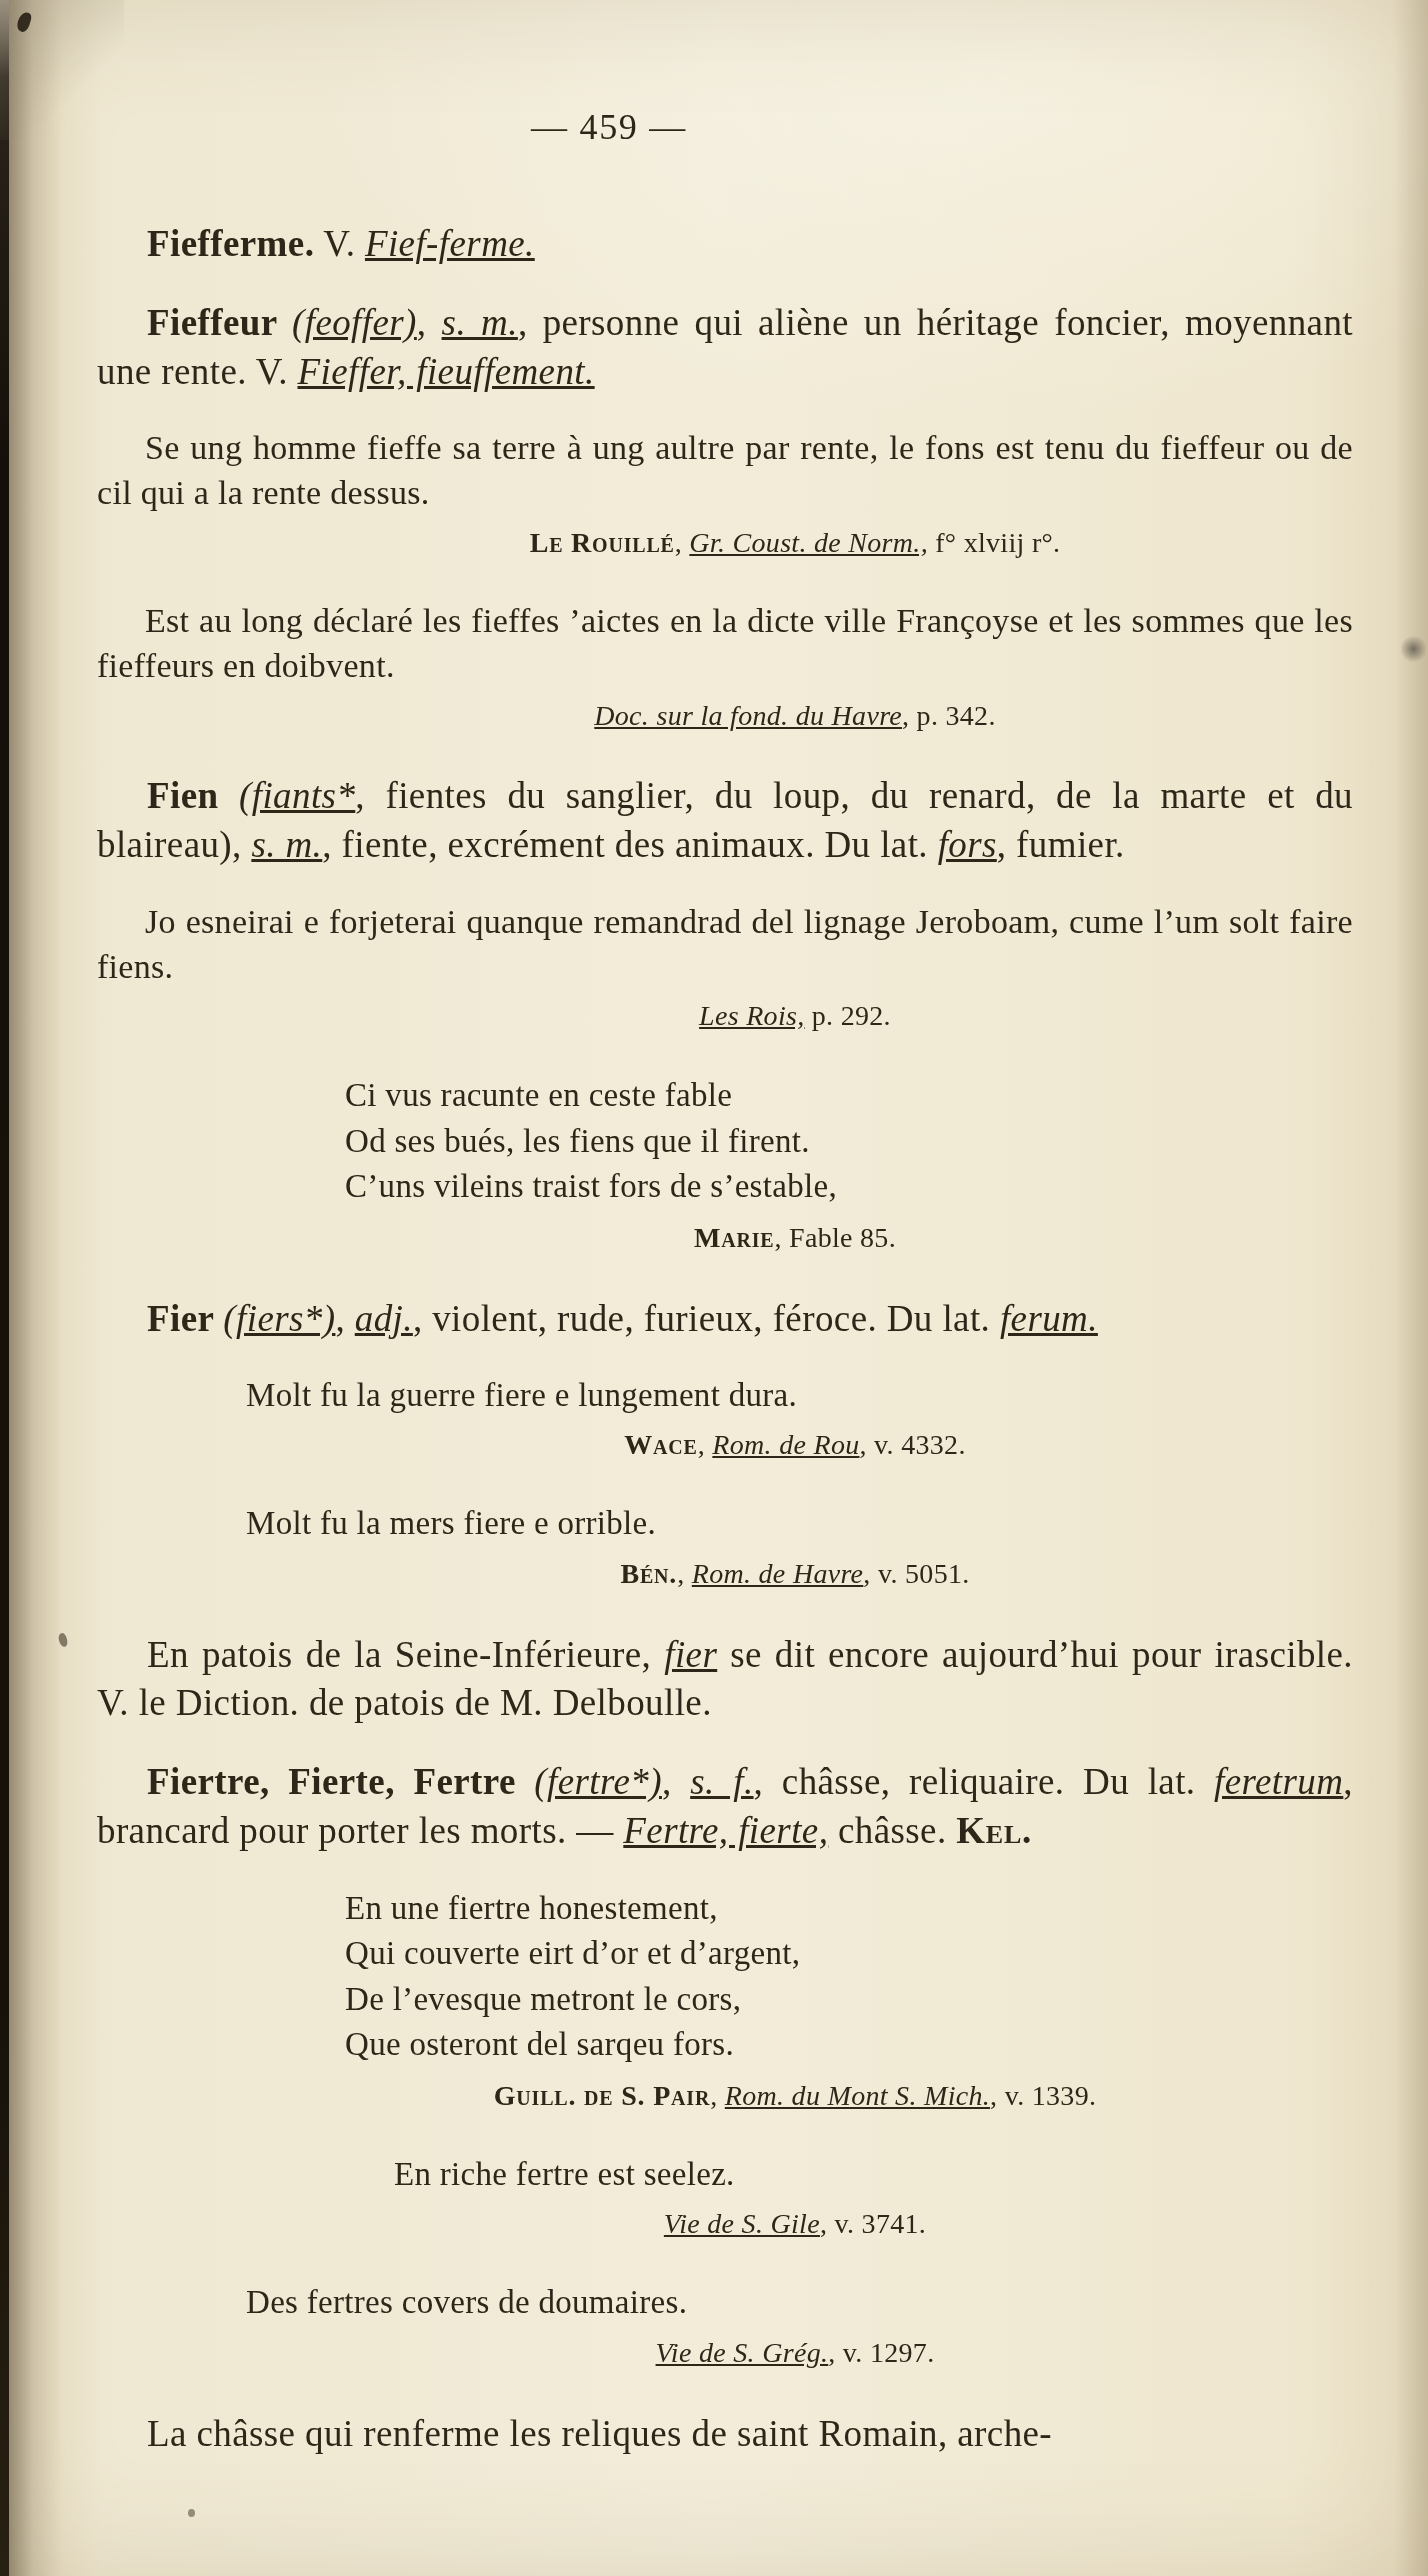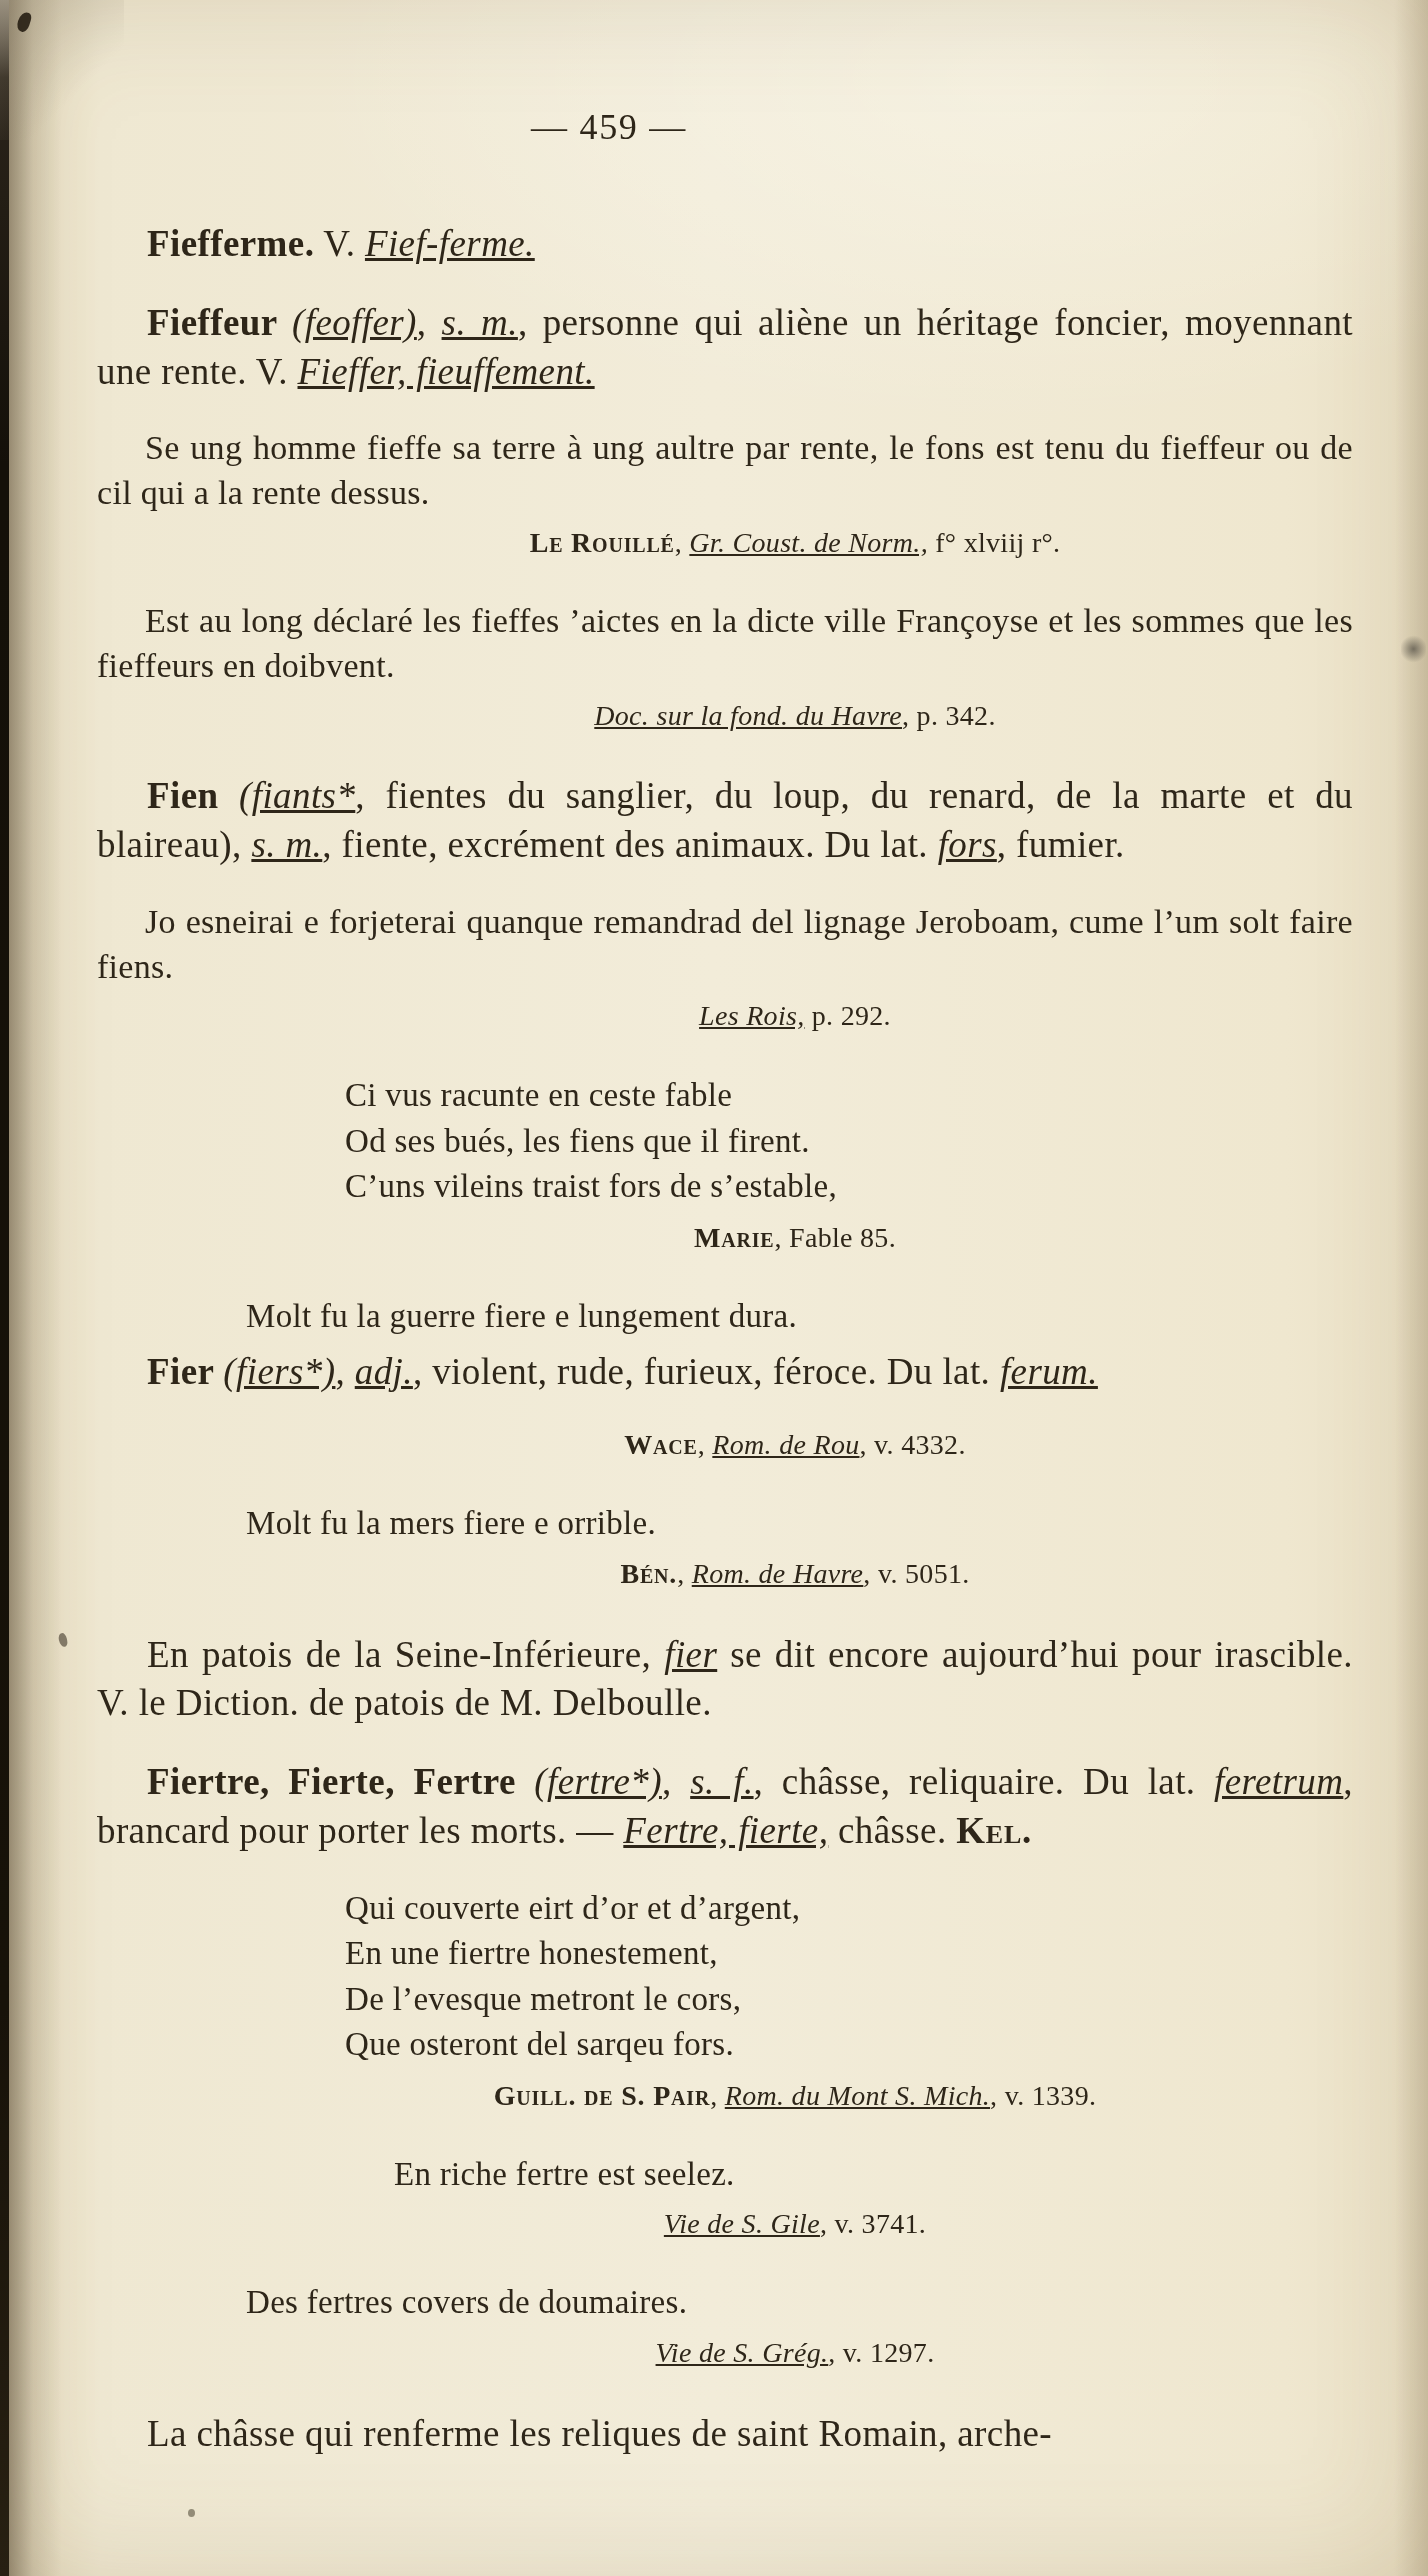--- a/index.html
+++ b/index.html
@@ -125,30 +125,30 @@
       <div class="block citation"><span class="italic">Doc. sur la fond. du Havre</span><span class="normal">, p. 342.</span></div>
       <div class="block entry"><span class="bold">Fien </span><span class="italic">(fiants*</span><span class="normal">, fientes du sanglier, du loup, du renard, de la marte et du blaireau), </span><span class="italic">s. m.</span><span class="normal">, fiente, excrément des animaux. Du lat. </span><span class="italic">fors</span><span class="normal">, fumier.</span></div>
       <div class="block quote"><span class="normal">Jo esneirai e forjeterai quanque remandrad del lignage Jeroboam, cume l’um solt faire fiens.</span></div>
       <div class="block citation"><span class="italic">Les Rois,</span><span class="normal"> p. 292.</span></div>
       <div class="block verse">
         <div class="verse-line">Ci vus racunte en ceste fable</div>
         <div class="verse-line">Od ses bués, les fiens que il firent.</div>
         <div class="verse-line">C’uns vileins traist fors de s’estable,</div>
       </div>
       <div class="block citation"><span class="sc">Marie</span><span class="normal">, Fable 85.</span></div>
+      <div class="block entry"><span class="bold">Fier </span><span class="italic">(fiers*)</span><span class="normal">, </span><span class="italic">adj.</span><span class="normal">, violent, rude, furieux, féroce. Du lat. </span><span class="italic">ferum.</span></div>
       <div class="block quote-line"><span class="normal">Molt fu la guerre fiere e lungement dura.</span></div>
-      <div class="block entry"><span class="bold">Fier </span><span class="italic">(fiers*)</span><span class="normal">, </span><span class="italic">adj.</span><span class="normal">, violent, rude, furieux, féroce. Du lat. </span><span class="italic">ferum.</span></div>
       <div class="block citation"><span class="sc">Wace</span><span class="normal">, </span><span class="italic">Rom. de Rou</span><span class="normal">, v. 4332.</span></div>
       <div class="block quote-line"><span class="normal">Molt fu la mers fiere e orrible.</span></div>
       <div class="block citation"><span class="sc">Bén.</span><span class="normal">, </span><span class="italic">Rom. de Havre</span><span class="normal">, v. 5051.</span></div>
       <div class="block paragraph"><span class="normal">En patois de la Seine-Inférieure, </span><span class="italic">fier</span><span class="normal"> se dit encore aujourd’hui pour irascible. V. le Diction. de patois de M. Delboulle.</span></div>
       <div class="block entry"><span class="bold">Fiertre, Fierte, Fertre </span><span class="italic">(fertre*)</span><span class="normal">, </span><span class="italic">s. f.</span><span class="normal">, châsse, reliquaire. Du lat. </span><span class="italic">feretrum</span><span class="normal">, brancard pour porter les morts. — </span><span class="italic">Fertre, fierte,</span><span class="normal"> châsse. </span><span class="sc">Kel.</span></div>
       <div class="block verse">
+        <div class="verse-line">En une fiertre honestement,</div>
         <div class="verse-line">Qui couverte eirt d’or et d’argent,</div>
-        <div class="verse-line">En une fiertre honestement,</div>
         <div class="verse-line">De l’evesque metront le cors,</div>
         <div class="verse-line">Que osteront del sarqeu fors.</div>
       </div>
       <div class="block citation"><span class="sc">Guill. de S. Pair</span><span class="normal">, </span><span class="italic">Rom. du Mont S. Mich.</span><span class="normal">, v. 1339.</span></div>
       <div class="block quote-line-deep"><span class="normal">En riche fertre est seelez.</span></div>
       <div class="block citation"><span class="italic">Vie de S. Gile</span><span class="normal">, v. 3741.</span></div>
       <div class="block quote-line"><span class="normal">Des fertres covers de doumaires.</span></div>
       <div class="block citation"><span class="italic">Vie de S. Grég.</span><span class="normal">, v. 1297.</span></div>
       <div class="block paragraph"><span class="normal">La châsse qui renferme les reliques de saint Romain, arche-</span></div>
     </main>

